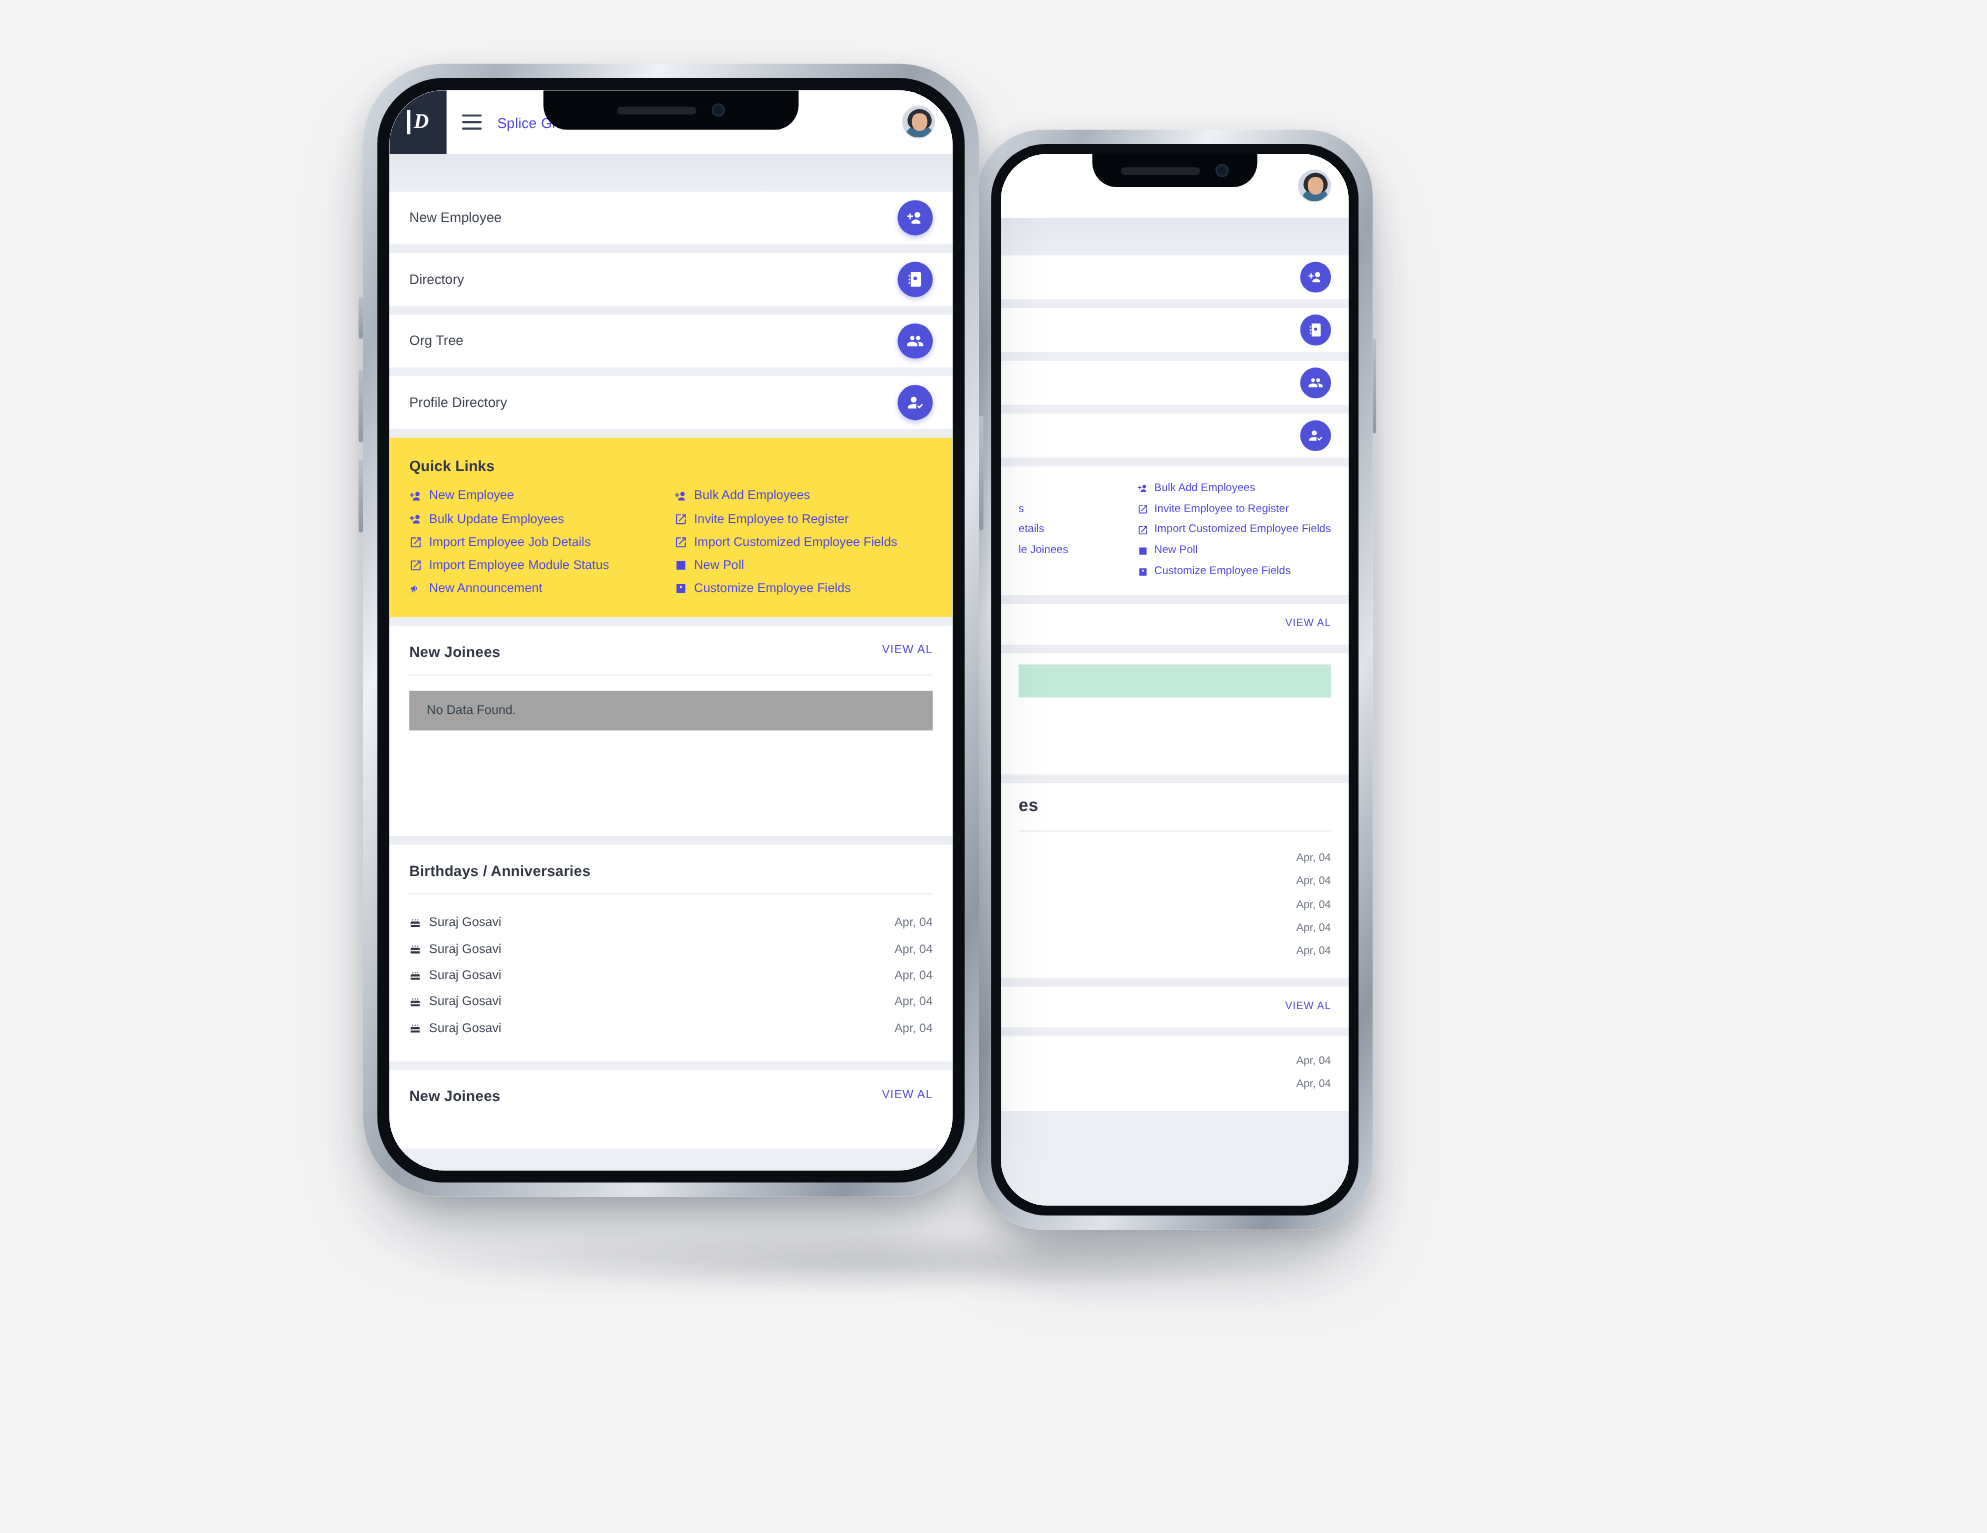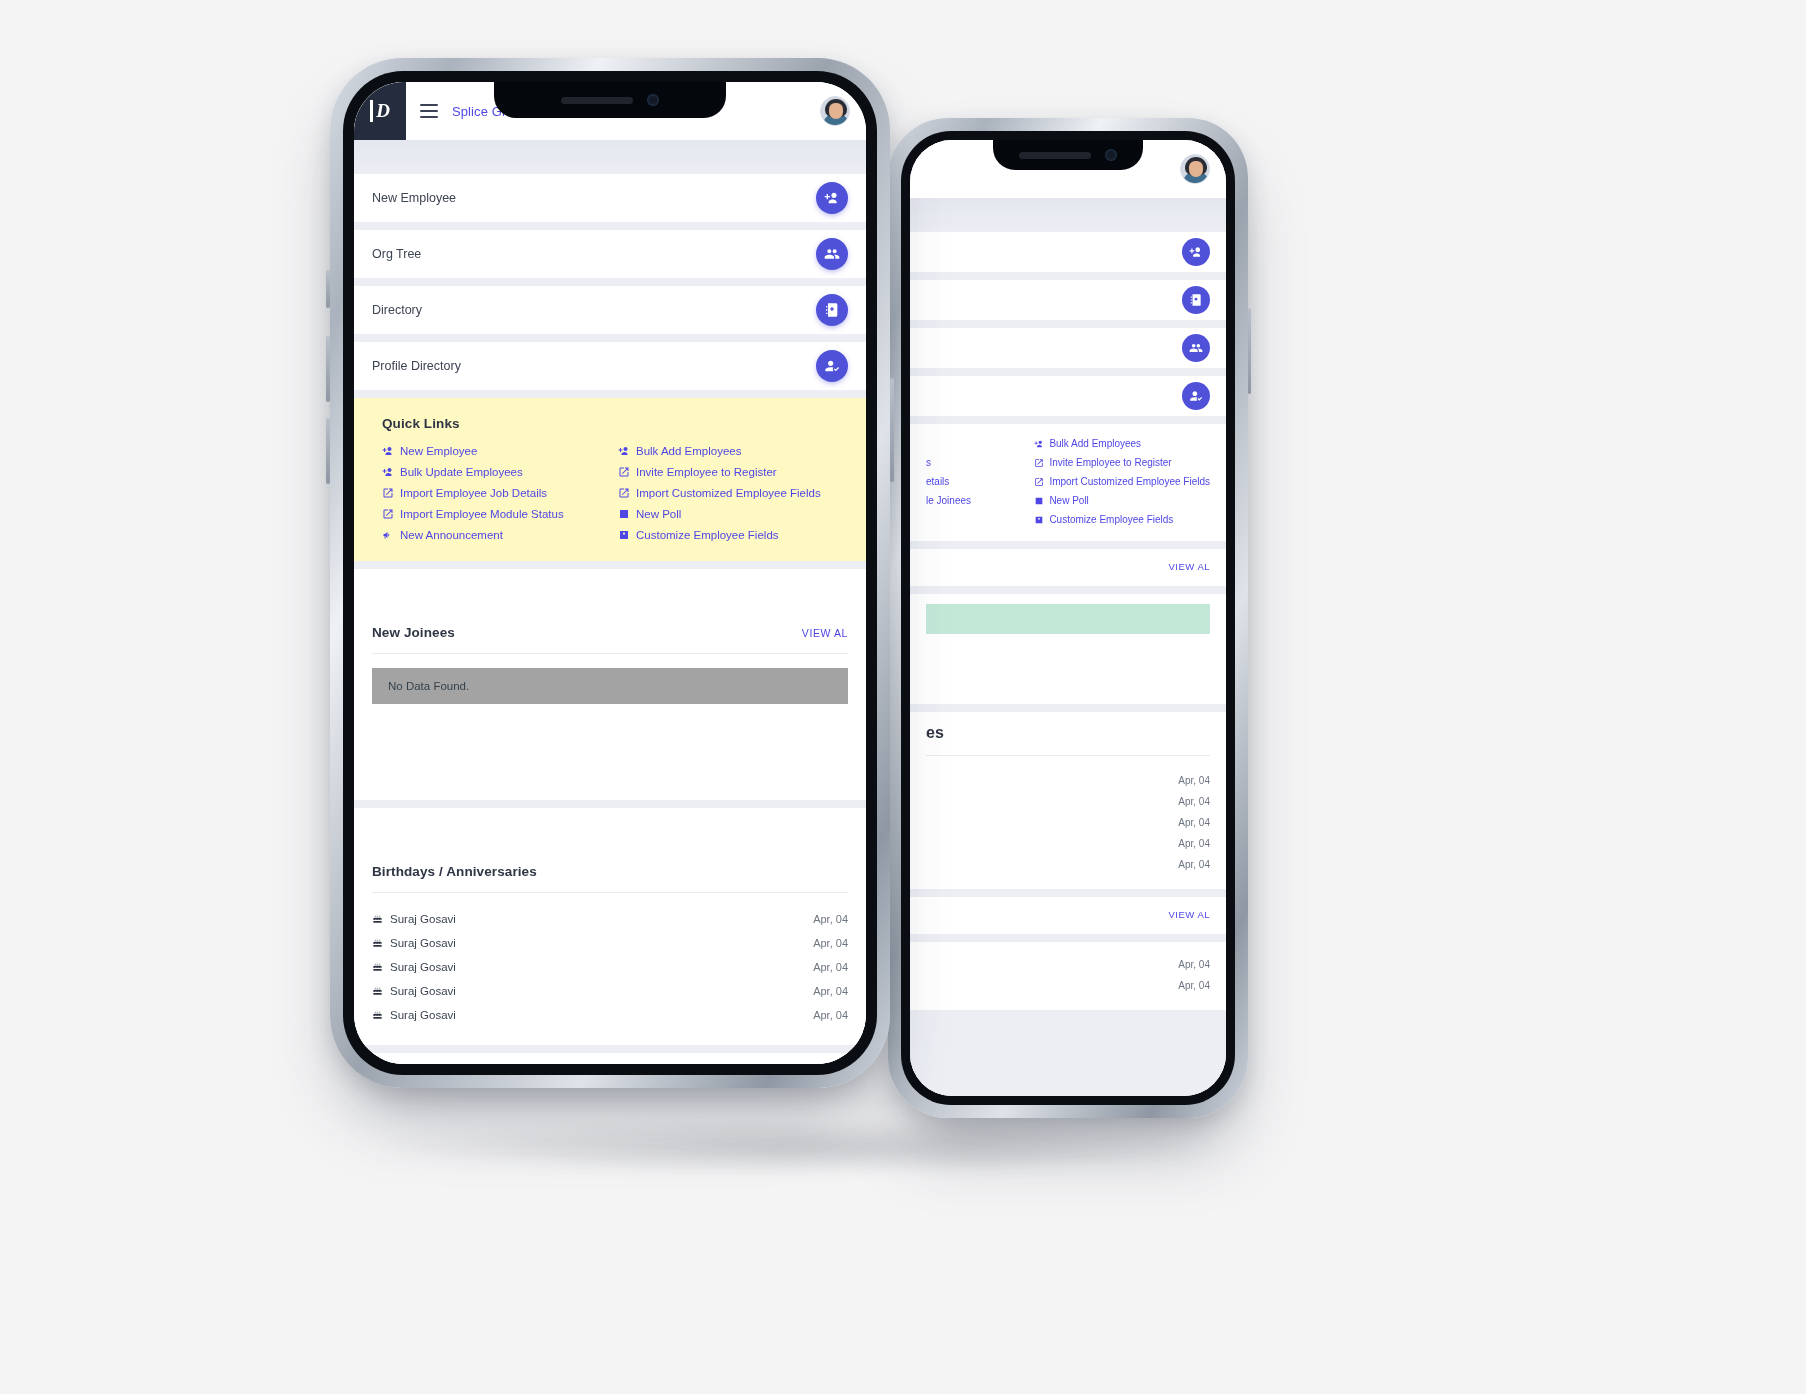--- a/index.html
+++ b/index.html
@@ -89,30 +89,30 @@
   .action-label { font-size: 12.5px; color:#3d4452; }
   .fab {
     width: 32px; height: 32px; border-radius: 50%;
     background: #4f52d9; color:#fff;
     display:flex; align-items:center; justify-content:center;
     box-shadow: 0 2px 5px rgba(79,82,217,.35);
   }
   .fab svg { width: 16px; height: 16px; fill:#fff; }
 
   
-  .qlinks { background:#fef9c3; padding: 18px 18px 20px 28px; margin-bottom: 8px; }
+  .qlinks { background:#fde047; padding: 18px 18px 20px 18px; margin-bottom: 8px; }
   .sec-title { font-size: 13.5px; font-weight: bold; color:#2f3545; letter-spacing:.1px; }
   .qgrid { display:grid; grid-template-columns: 1fr 1fr; row-gap: 9px; column-gap: 6px; margin-top: 14px; }
   .qlink { display:flex; align-items:center; gap: 6px; color:#4f46e5; font-size: 11.5px; white-space: nowrap; cursor:pointer; }
   .qlink .qi { width: 12px; height: 12px; flex: 0 0 12px; display:flex; align-items:center; justify-content:center; }
   .qlink .qi svg { width: 12px; height: 12px; fill:#4f46e5; }
 
   
   .panel { background:#fff; padding: 16px 18px 18px 18px; margin-bottom: 8px; }
-  .panel-head { display:flex; align-items:center; justify-content:space-between;margin-top:40px; }
+  .panel-head { display:flex; justify-content:space-between; }
   .view-all { color:#4f46e5; font-size: 10.5px; letter-spacing:.6px; cursor:pointer; }
   .divider { height:1px; background:#e8eaee; margin: 13px 0 14px 0; }
   .nodata { background:#a3a3a3; color:#35414a; font-size:11.5px; padding: 12px 16px; }
   .spacer-lg { height: 78px; }
 
   .bday-row { display:flex; align-items:center; justify-content:space-between; padding: 6px 0; }
   .bday-name { display:flex; align-items:center; gap:7px; font-size:11.5px; color:#3d4452; }
   .bday-name svg { width: 11px; height: 11px; fill:#2f3545; }
   .bday-date { font-size: 11px; color:#6d7482; }
 
@@ -337,33 +337,33 @@
             <div class="action-row">
               <span class="action-label">New Employee</span>
               <span class="fab">
                 <svg viewBox="0 0 24 24">
                     <path d="M15 12c2.2 0 4-1.8 4-4s-1.8-4-4-4-4 1.8-4 4 1.8 4 4 4zm0 2c-2.7 0-8 1.3-8 4v2h12v-2c0-2.7-5.3-4-8-4h4zM6 9V6H4v3H1v2h3v3h2v-3h3V9H6z"></path>
                   </svg>
               </span>
             </div>
 
             <div class="action-row">
+              <span class="action-label">Directory</span>
+              <span class="fab">
+                <svg viewBox="0 0 24 24">
+                    <path d="M6 2h12a2 2 0 012 2v16a2 2 0 01-2 2H6V2zm6 6a2.5 2.5 0 100 5 2.5 2.5 0 000-5zm-4 9c0-1.7 2.7-2.6 4-2.6s4 .9 4 2.6v1H8v-1zM3 6h2v2H3V6zm0 5h2v2H3v-2zm0 5h2v2H3v-2z"></path>
+                  </svg>
+              </span>
+            </div>
+
+            <div class="action-row">
               <span class="action-label">Org Tree</span>
               <span class="fab">
                 <svg viewBox="0 0 24 24">
                     <path d="M16 11c1.7 0 3-1.3 3-3s-1.3-3-3-3-3 1.3-3 3 1.3 3 3 3zm-8 0c1.7 0 3-1.3 3-3S9.7 5 8 5 5 6.3 5 8s1.3 3 3 3zm0 2c-2.3 0-7 1.2-7 3.5V19h14v-2.5C15 14.2 10.3 13 8 13zm8 0c-.3 0-.6 0-1 .1 1.2.9 2 2 2 3.4V19h6v-2.5c0-2.3-4.7-3.5-7-3.5z"></path>
-                  </svg>
-              </span>
-            </div>
-
-            <div class="action-row">
-              <span class="action-label">Directory</span>
-              <span class="fab">
-                <svg viewBox="0 0 24 24">
-                    <path d="M6 2h12a2 2 0 012 2v16a2 2 0 01-2 2H6V2zm6 6a2.5 2.5 0 100 5 2.5 2.5 0 000-5zm-4 9c0-1.7 2.7-2.6 4-2.6s4 .9 4 2.6v1H8v-1zM3 6h2v2H3V6zm0 5h2v2H3v-2zm0 5h2v2H3v-2z"></path>
                   </svg>
               </span>
             </div>
 
             <div class="action-row">
               <span class="action-label">Profile Directory</span>
               <span class="fab">
                 <svg viewBox="0 0 24 24">
                     <path d="M10 12c2.2 0 4-1.8 4-4s-1.8-4-4-4-4 1.8-4 4 1.8 4 4 4zm0 2c-2.7 0-8 1.3-8 4v2h12l-1-3 1-2.6c-1.2-.3-2.6-.4-4-.4zm11.2-.4l-3.6 3.6-1.6-1.6-1.4 1.4 3 3 5-5-1.4-1.4z"></path>
                   </svg>

